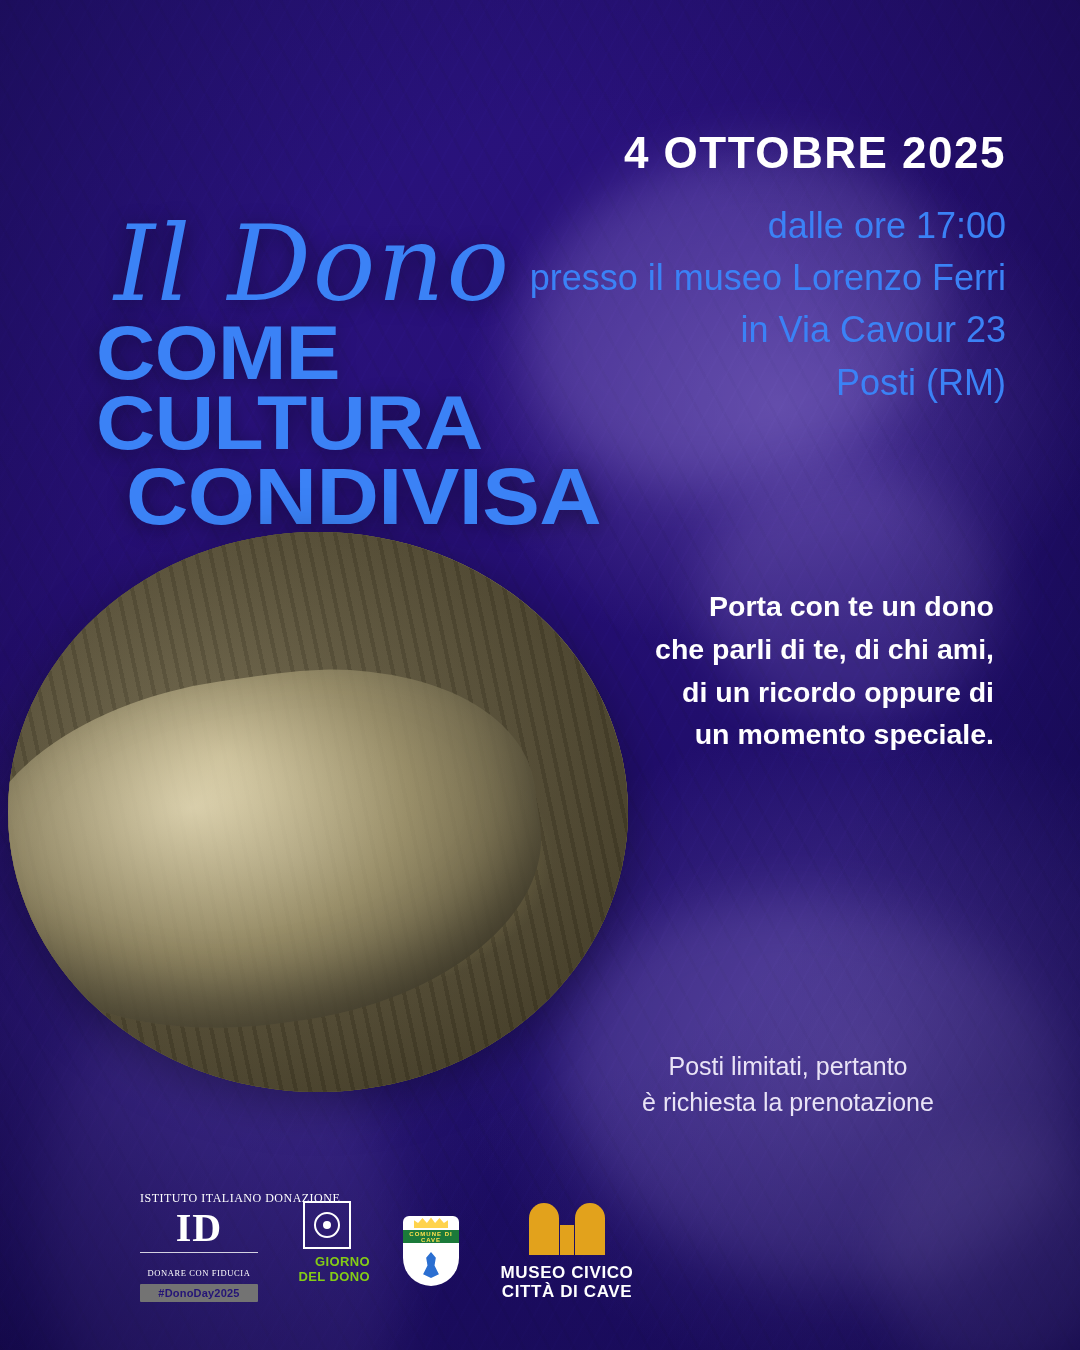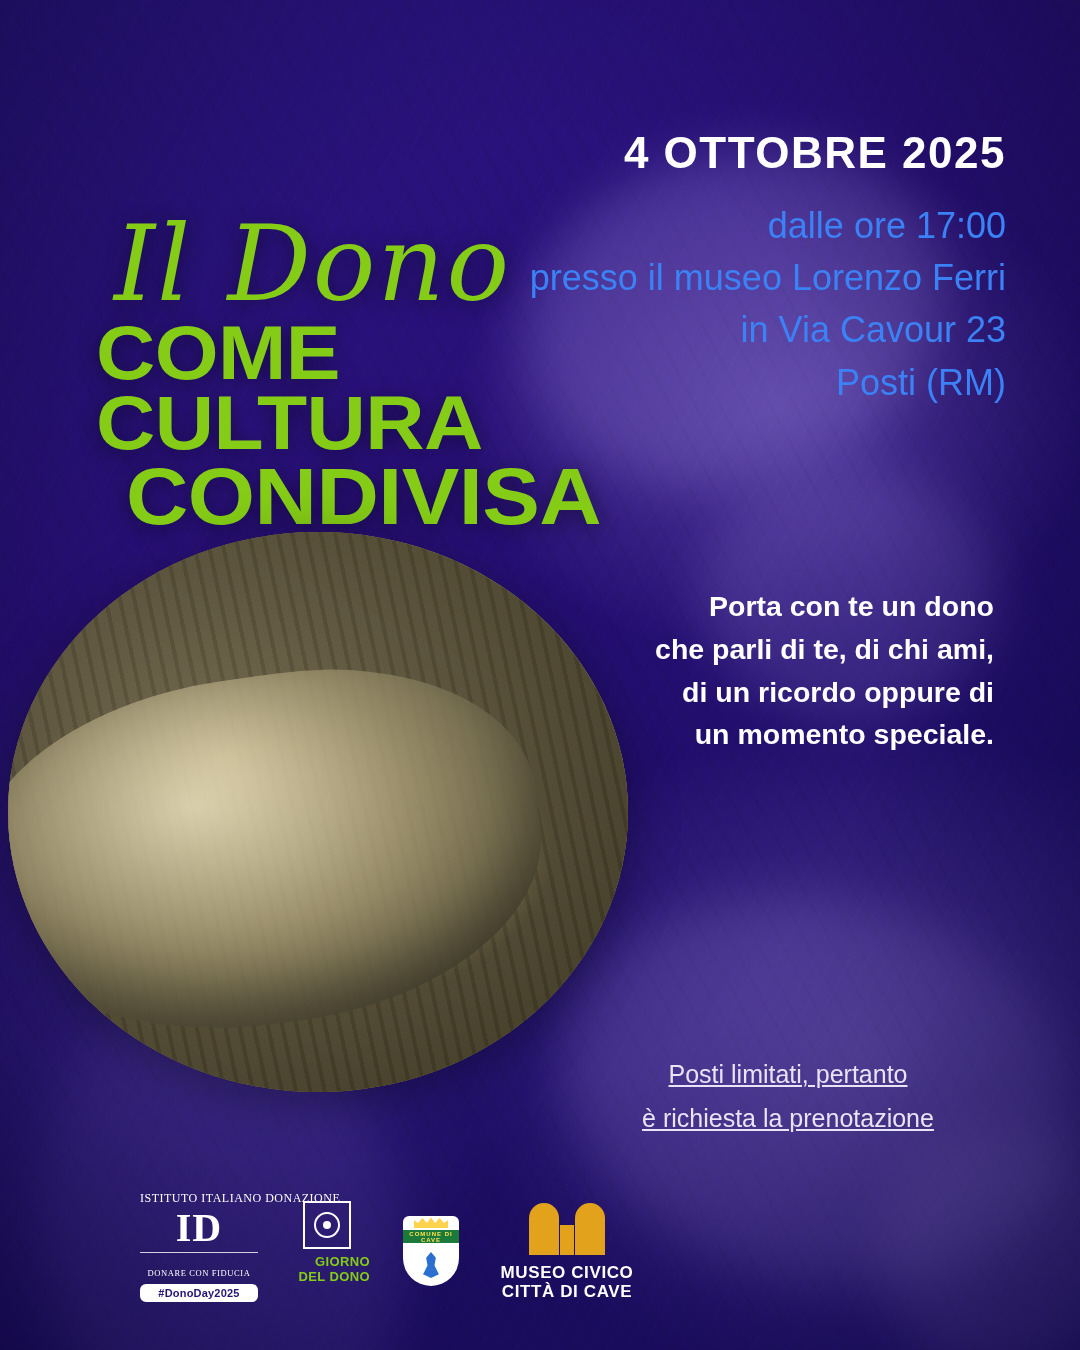--- a/index.html
+++ b/index.html
@@ -55,21 +55,21 @@
     inset: 0;
     background: radial-gradient(ellipse at 50% 45%, rgba(0,0,0,0) 45%, rgba(12,5,50,0.55) 100%);
   }
 
   
   .headline {
     position: absolute;
     left: 96px;
     top: 215px;
     width: 560px;
-    color: #84cc16;
+    color: #3b82f6;
   }
   .script-title {
     font-family: "DejaVu Serif", "Liberation Serif", serif;
     font-style: italic;
     font-weight: 400;
     font-size: 104px;
     line-height: 0.95;
     letter-spacing: 2px;
     margin: 0 0 4px 18px;
     text-shadow: 0 4px 22px rgba(0,0,0,0.45);
@@ -176,21 +176,21 @@
     position: absolute;
     right: 92px;
     top: 1048px;
     width: 400px;
     text-align: center;
     color: #e9e3f6;
     font-size: 25px;
     font-weight: 400;
     line-height: 1.45;
   }
-  .booking-block p { margin: 8px; text-decoration: underline; }
+  .booking-block p { margin: 0; }
 
   
   .logos {
     position: absolute;
     left: 140px;
     bottom: 48px;
     display: flex;
     align-items: flex-end;
     gap: 26px;
   }
@@ -218,26 +218,26 @@
   .logo-idd .sub {
     font-size: 8.5px;
     letter-spacing: 0.6px;
     font-family: "Liberation Serif", serif;
     margin-top: 4px;
     border-top: 1px solid rgba(255,255,255,0.8);
     padding-top: 15px;
   }
   .logo-idd .hashtag {
     margin-top: 6px;
-    background: #ffffff;
+    background: #737373;
     color: #241477;
     font-size: 11px;
     font-weight: 700;
     padding: 3px 6px;
-    border-radius: 6px;
+    border-radius: 1px;
     letter-spacing: 0.2px;
   }
 
   .logo-giorno {
     color: #84cc16;
     text-align: right;
     width: 86px;
     padding-bottom: 18px;
   }
   .logo-giorno .mark {

